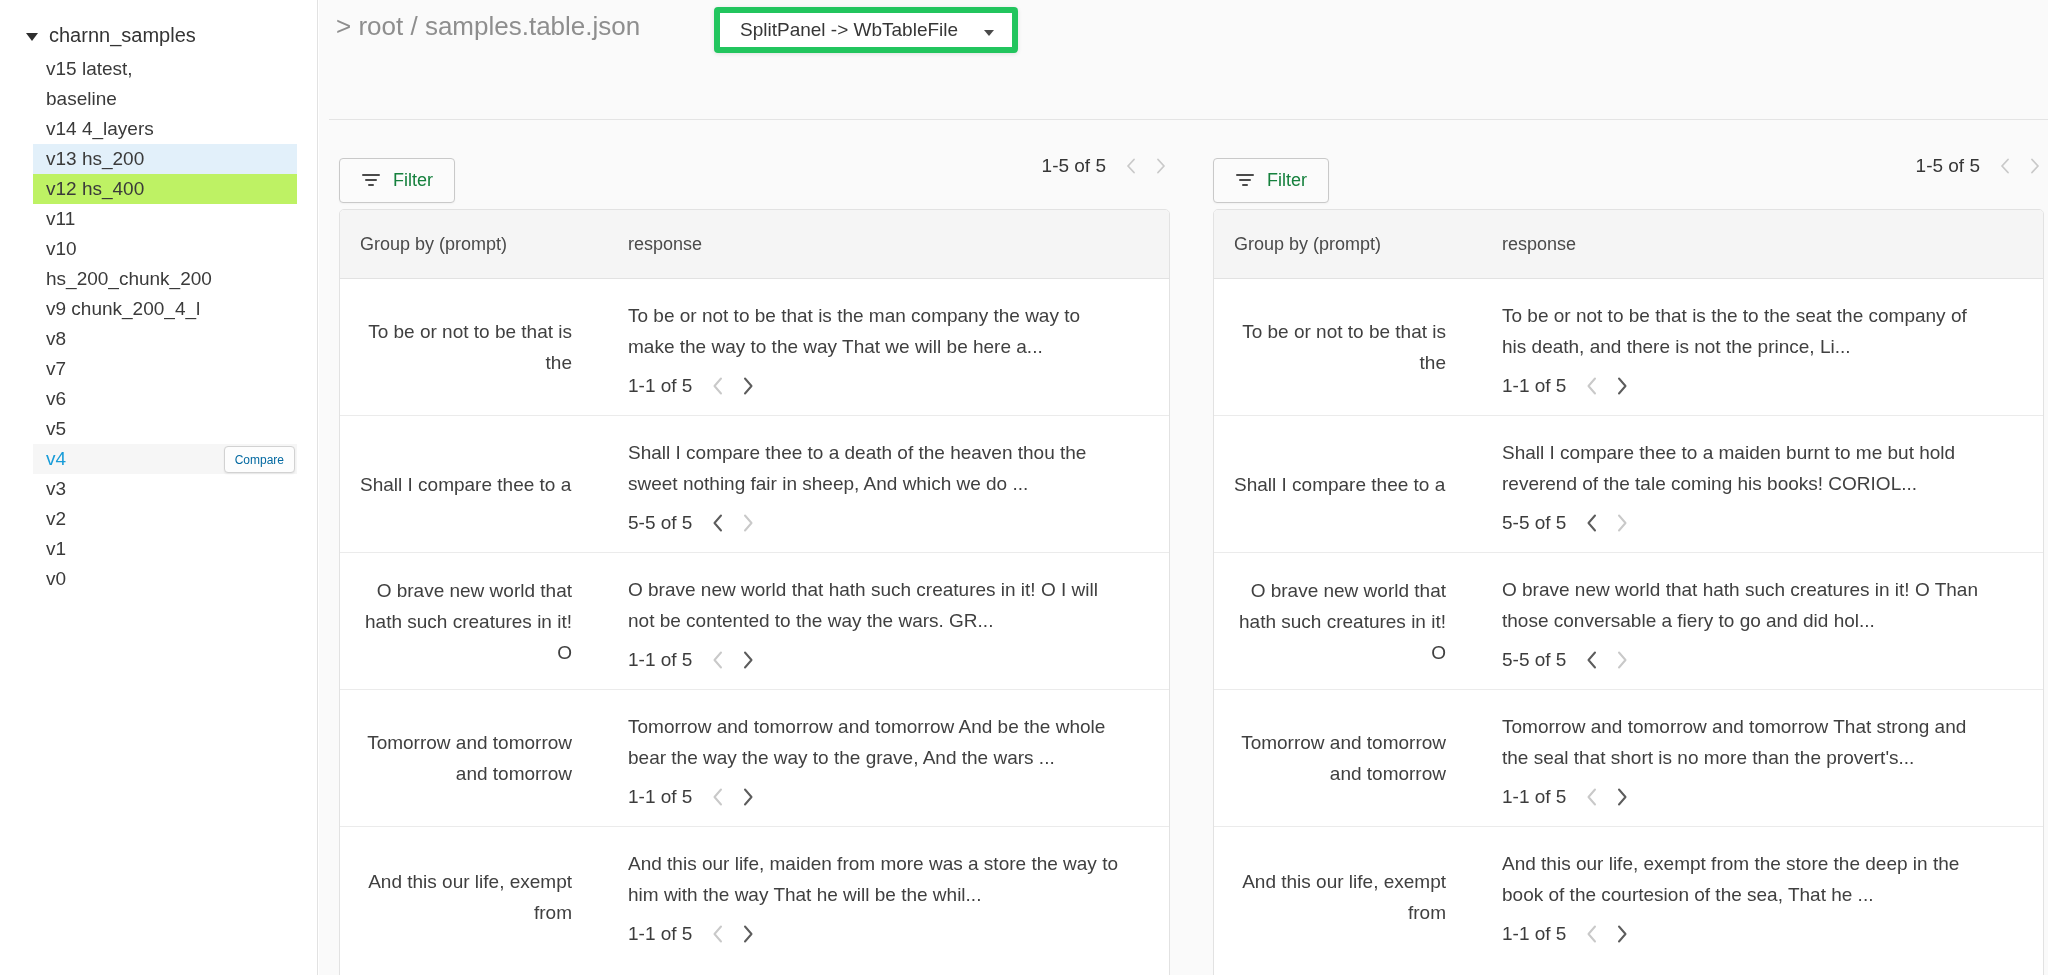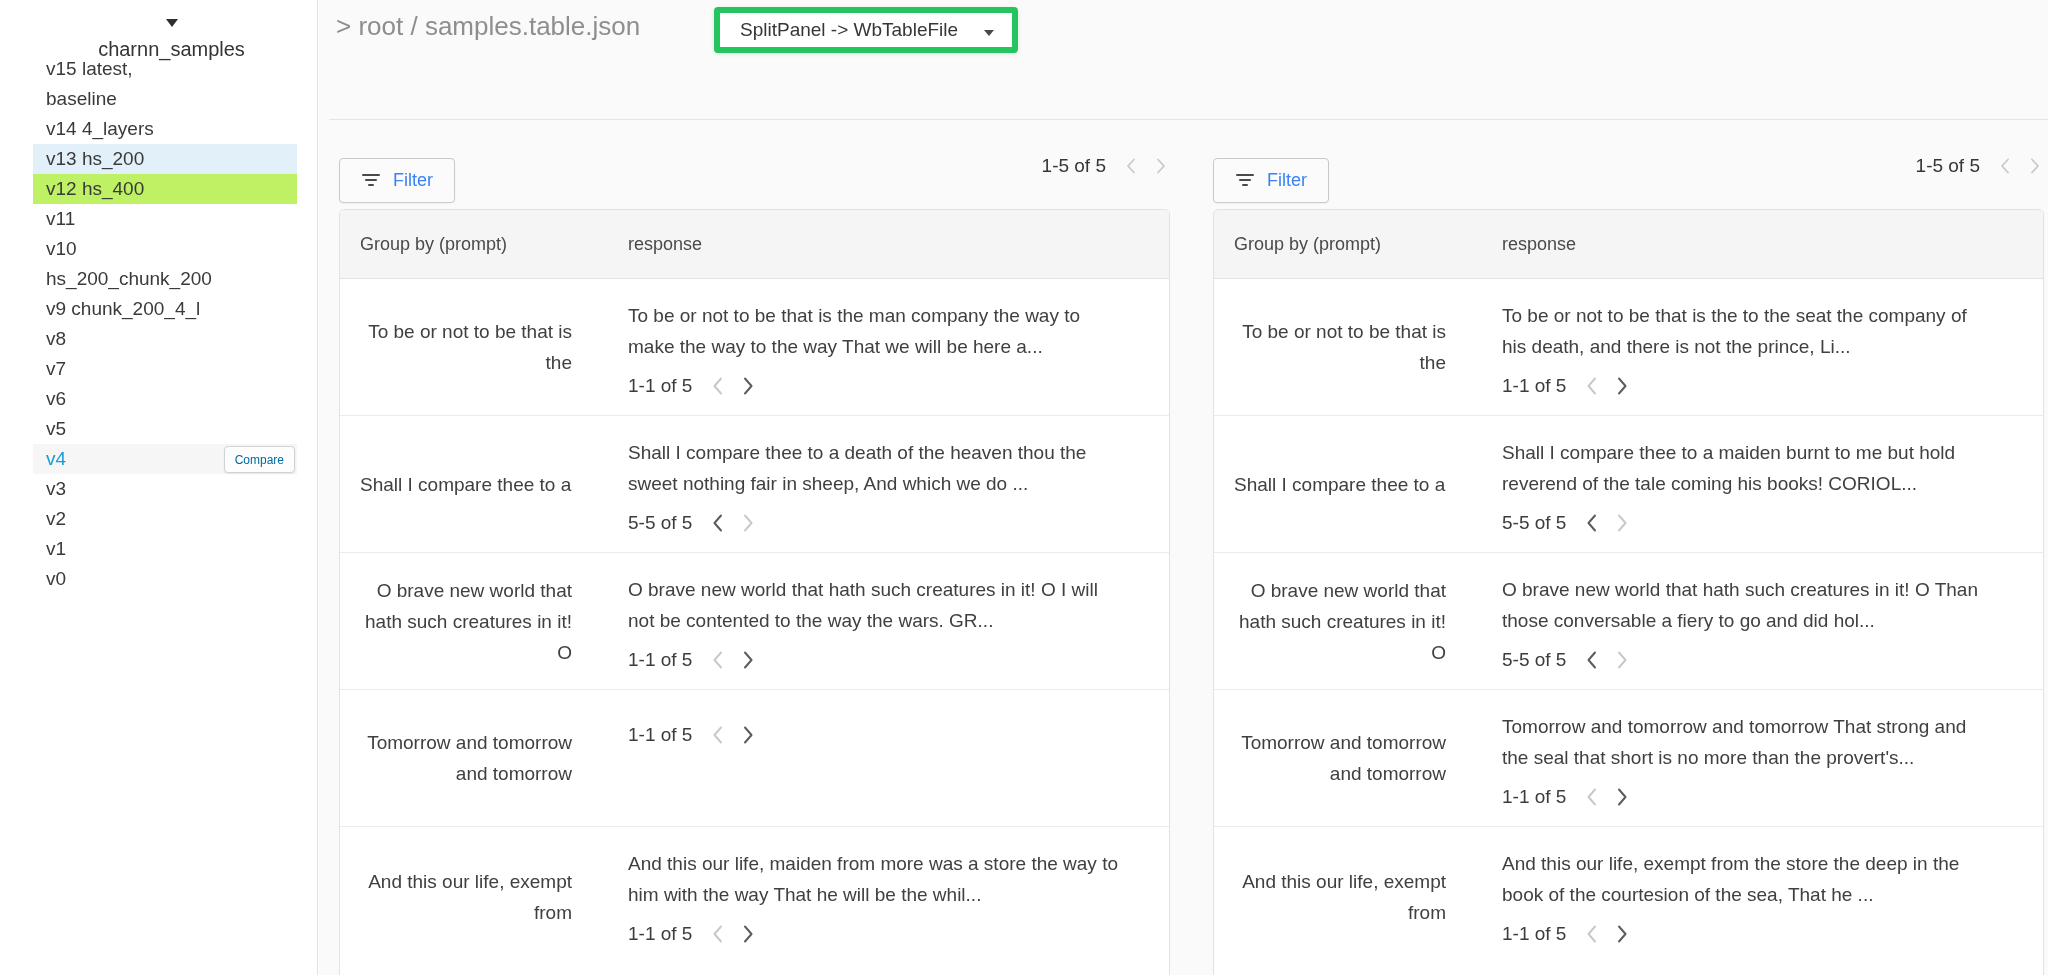--- a/index.html
+++ b/index.html
@@ -1,21 +1,21 @@
 <!DOCTYPE html>
 <html><head>
 <meta charset="utf-8">
 <style>
   * { margin:0; padding:0; box-sizing:border-box; }
   body { font-family:"Liberation Sans","DejaVu Sans",sans-serif; background:#ffffff; }
   .app { position:relative; width:2048px; height:975px; overflow:hidden; background:#ffffff; }
 
   
   .sidebar { position:absolute; left:0; top:0; width:318px; height:975px; background:#ffffff; border-right:1px solid #e2e2e2; }
-  .tree-root { display:flex; align-items:center; gap:11px; padding:17px 0 0 26px; height:54px; font-size:20px; color:#343434; cursor:pointer;flex-direction:column; }
+  .tree-root { display:flex; align-items:center; gap:11px; padding:17px 0 0 26px; height:54px; font-size:20px; color:#343434; cursor:pointer; }
   .root-caret { display:inline-flex; margin-top:2px; }
   .version-list { }
   .vitem { position:relative; margin:0 20px 0 33px; padding:0 0 0 13px; font-size:19px; line-height:30px; color:#3a3a3a; cursor:pointer; }
   .vitem .vlabel { display:inline-block; vertical-align:top; }
   .vitem-wrap .vlabel { max-width:112px; }
   .hl-blue { background:#e2f0fa; }
   .hl-yellow { background:#bef264; }
   .selected { background:#f6f6f6; color:#189cd8; }
   .compare-btn { position:absolute; right:2px; top:2px; height:27px; padding:0 10px; font-family:inherit; font-size:12px; color:#0369a1; background:#fdfdfd; border:1px solid #d2d2d2; border-radius:4px; box-shadow:0 1px 2px rgba(0,0,0,0.07); cursor:pointer;text-align:center; }
 
@@ -23,21 +23,21 @@
   .main { position:absolute; left:319px; top:0; right:0; bottom:0; background:#fafafa; }
   .breadcrumb { position:absolute; left:17px; top:11px; font-size:26px; color:#8e8e8e; cursor:pointer; }
   .view-select { position:absolute; left:395px; top:7px; height:46px; display:flex; align-items:center; gap:26px; padding:0 18px 0 20px; background:#ffffff; border:6px solid #22c55e; border-radius:4px; box-shadow:0 1px 4px rgba(0,0,0,0.10); font-size:19px; color:#363636; cursor:pointer; }
   .main-divider { position:absolute; left:10px; right:0; top:119px; height:1px; background:#e4e4e4; }
 
   .panel { position:absolute; top:0; bottom:0; }
   .panel-left  { left:20px;  width:831px; }
   .panel-right { left:894px; width:831px; }
 
   .toolbar { position:absolute; top:143px; left:0; right:0; height:46px; display:flex; align-items:center; justify-content:space-between; }
-  .filter-btn { display:flex; align-items:center; gap:13px; height:45px; padding:0 21px; background:#fbfbfb; border:1px solid #c9c9c9; border-radius:4px; box-shadow:0 1px 2px rgba(0,0,0,0.04); font-size:18px; color:#3b82f6; cursor:pointer;margin-top:28px; }
+  .filter-btn { display:flex; align-items:center; gap:13px; height:45px; padding:0 21px; background:#fbfbfb; border:1px solid #c9c9c9; border-radius:4px; box-shadow:0 1px 2px rgba(0,0,0,0.04); font-size:18px; color:#15803d; cursor:pointer;margin-top:28px; }
   .filter-icon { display:flex; flex-direction:column; gap:3px; align-items:center; width:19px; }
   .filter-icon i { display:block; height:2px; background:#4a4a4a; border-radius:1px; }
   .filter-icon i:nth-child(1){ width:18px; }
   .filter-icon i:nth-child(2){ width:12px; }
   .filter-icon i:nth-child(3){ width:6px; }
   .pager-top { display:flex; align-items:center; gap:20px; font-size:19px; color:#363636; padding-right:4px; }
 
   .results-table { position:absolute; left:0; right:0; top:209px; height:970px; background:#ffffff; border:1px solid #e2e2e2; border-radius:5px; overflow:hidden; }
   .thead { display:flex; align-items:center; height:69px; background:#f5f5f5; border-bottom:1px solid #e2e2e2; font-size:18px; color:#4a4a4a; }
   .th1 { width:288px; padding-left:20px; cursor:pointer; }
@@ -193,20 +193,21 @@
                   </svg>
                 </span>
             </div>
           </div>
         </div>
         <div class="trow">
           <div class="td-prompt">
               <span class="vlabel">Tomorrow and tomorrow and tomorrow</span>
             </div>
           <div class="td-response">
+            <div class="resp-text">Tomorrow and tomorrow and tomorrow And be the whole bear the way the way to the grave, And the wars ...</div>
             <div class="cell-pager">
               <span>1-1 of 5</span>
               <span class="chev off">
                   <svg width="11" height="18" viewBox="0 0 11 18">
                     <path d="M9 1.5 L2.5 9 L9 16.5" fill="none" stroke="currentColor" stroke-width="2" stroke-linecap="round" stroke-linejoin="round"></path>
                   </svg>
                 </span>
               <span class="chev on">
                   <svg width="11" height="18" viewBox="0 0 11 18">
                     <path d="M2 1.5 L8.5 9 L2 16.5" fill="none" stroke="currentColor" stroke-width="2" stroke-linecap="round" stroke-linejoin="round"></path>

